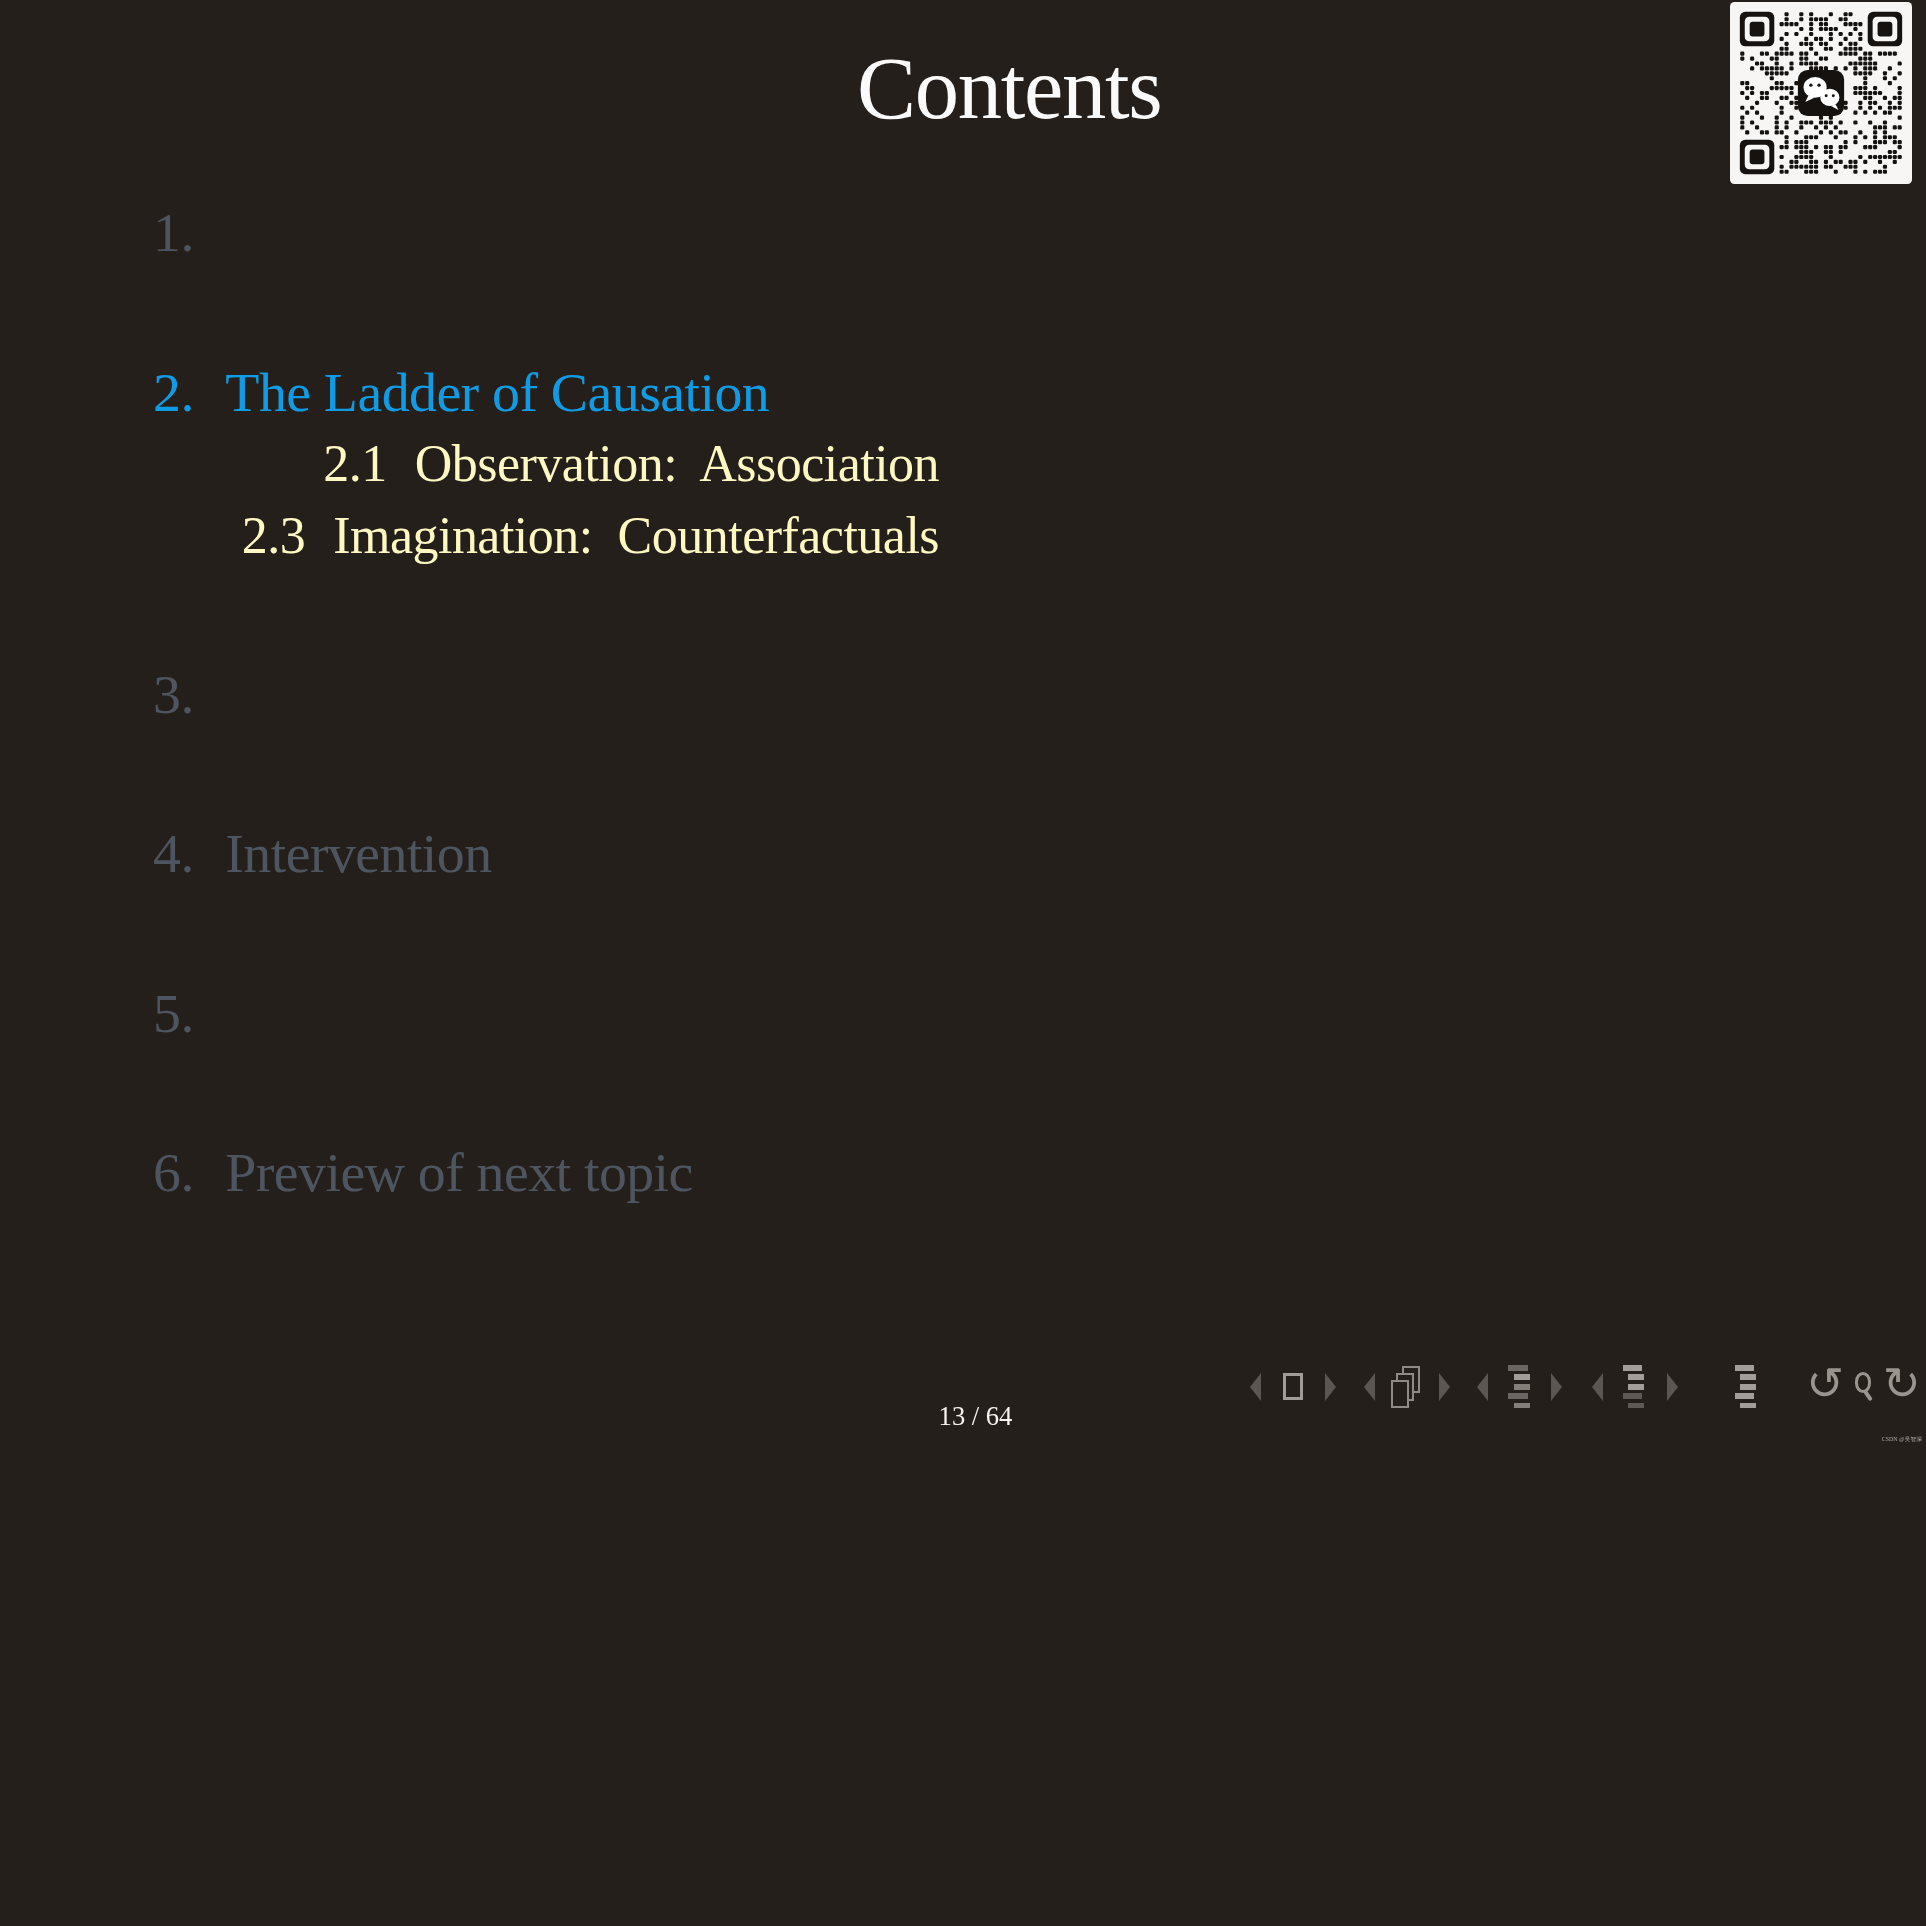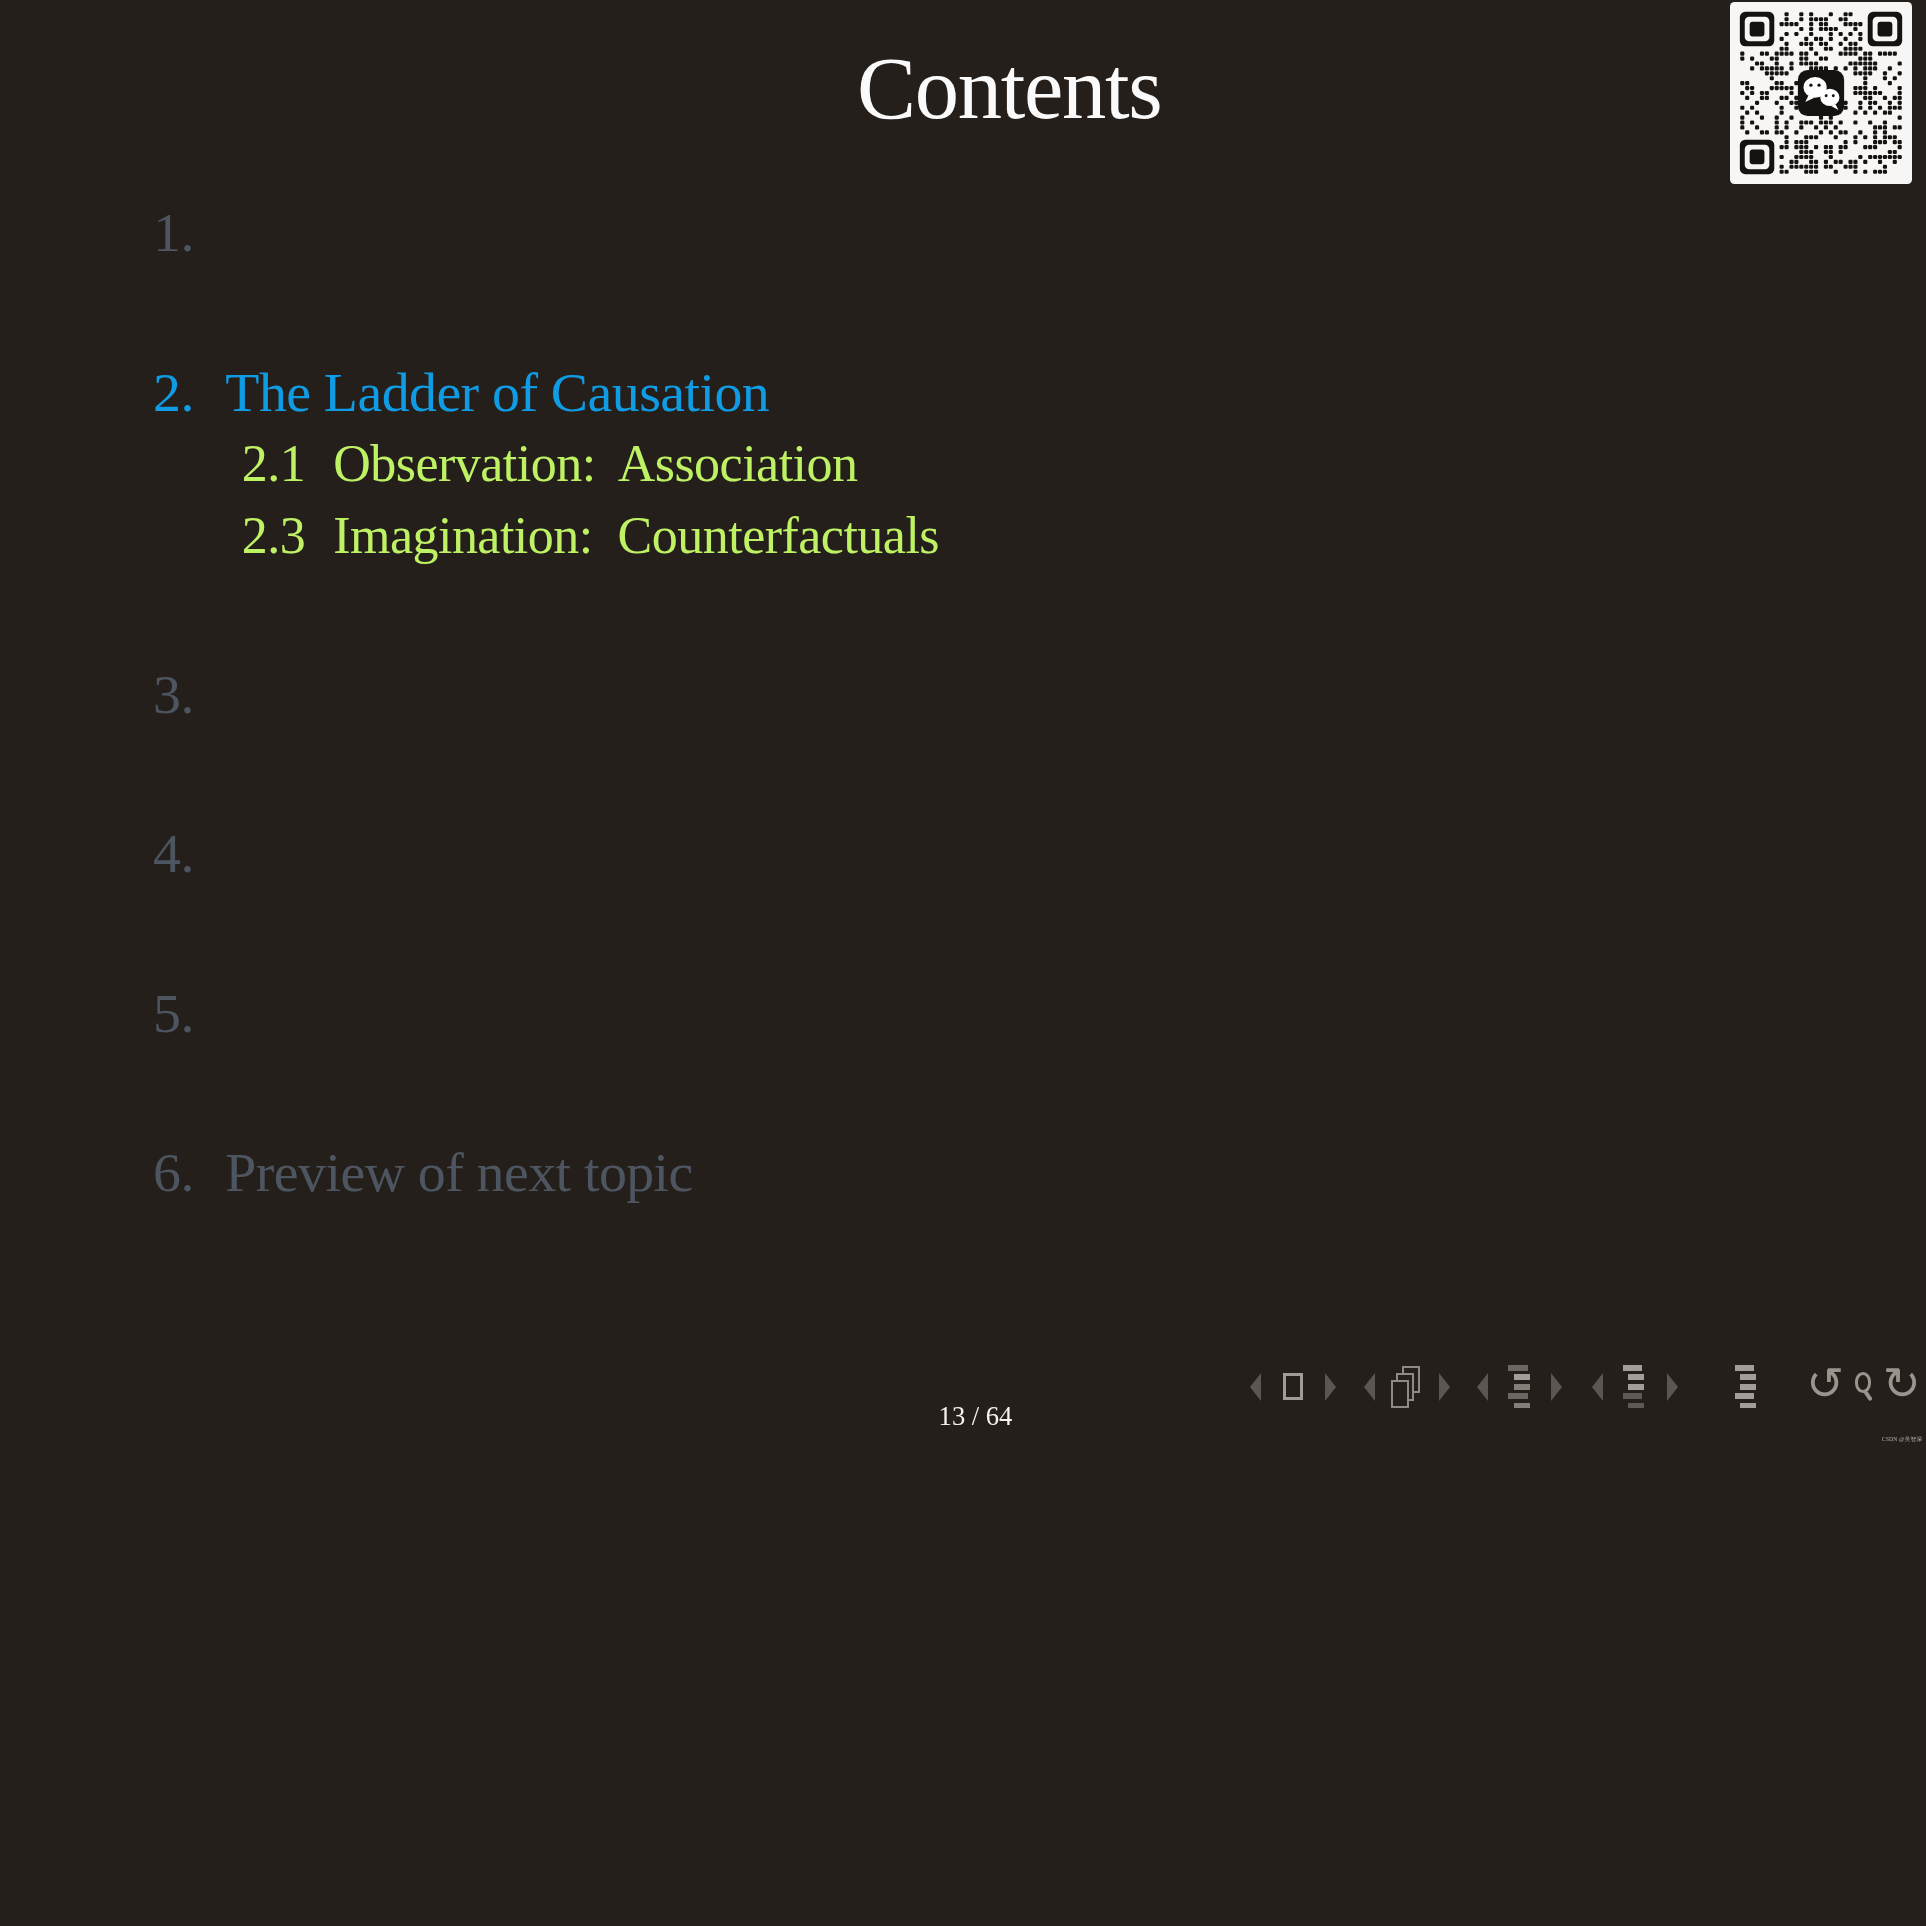--- a/index.html
+++ b/index.html
@@ -48,21 +48,22 @@
   }
   .row .num { flex: none; white-space: pre; }
   .row .lbl { white-space: pre; }
   .main { font-size: 2.9vw; color: #4d5560; }
   .main .num { width: 3.75vw; }
   .main.gap { margin-top: 4.55vw; }
   .main.active { color: #109ce4; }
   .sub {
     margin-left: 4.6vw;
     font-size: 2.7vw;
-    color: #bef264;
+    color: #fef9c3;
+    justify-content: flex-end;
   }
   .sub .num { width: 4.75vw; }
   
   .nav {
     position: absolute;
     left: 64.9vw;
     top: 70.8vw;
     height: 2.4vw;
     display: flex;
     align-items: center;
@@ -553,20 +554,21 @@
     </div>
     <div class="row sub">
       <span class="num">2.3</span>
       <span class="lbl">Imagination:  Counterfactuals</span>
     </div>
     <div class="row main gap">
       <span class="num">3.</span>
     </div>
     <div class="row main gap">
       <span class="num">4.</span>
+      <span class="lbl">Intervention</span>
     </div>
     <div class="row main gap">
       <span class="num">5.</span>
     </div>
     <div class="row main gap">
       <span class="num">6.</span>
       <span class="lbl">Preview of next topic</span>
     </div>
   </div>
 

